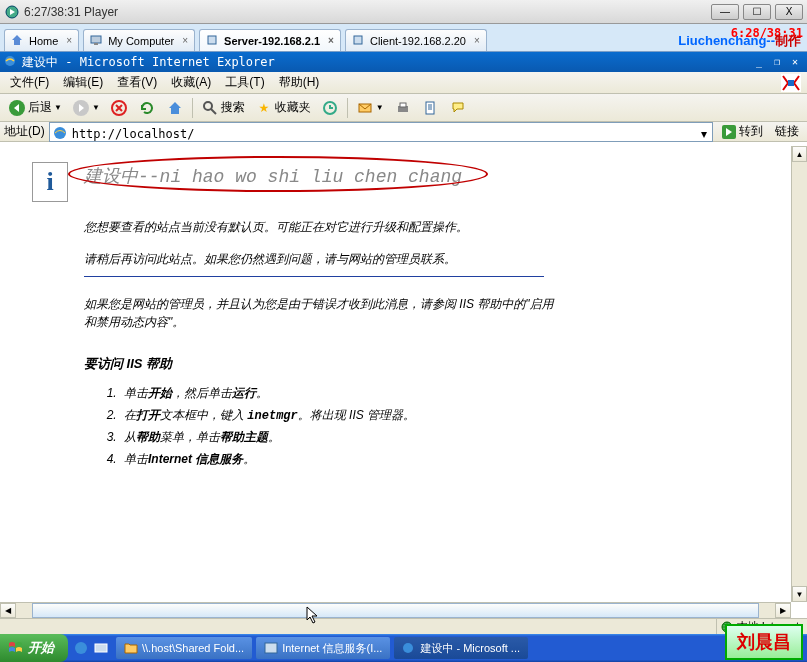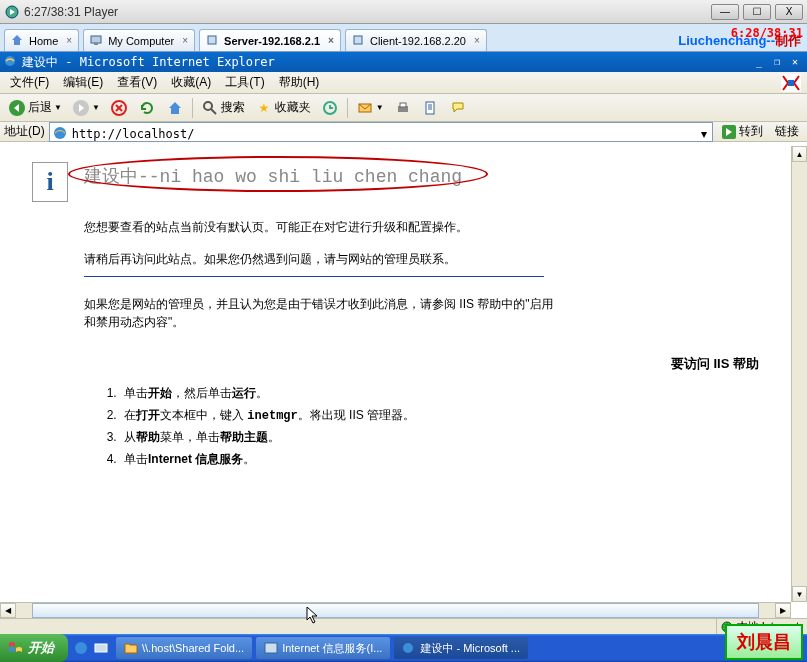--- a/index.html
+++ b/index.html
@@ -49,24 +49,24 @@
 .addr-dd { width: 16px; display: flex; align-items: center; justify-content: center; cursor: pointer; }
 .go-btn { display: flex; align-items: center; gap: 2px; padding: 2px 4px; cursor: pointer; font-size: 12px; }
 .links-label { font-size: 12px; padding: 0 4px; }
 
 
 .content { position: absolute; top: 146px; left: 0; right: 16px; bottom: 60px; background: #fff; overflow: auto; padding: 16px 32px; }
 .info-row { display: flex; gap: 16px; }
 .info-icon { width: 36px; height: 40px; border: 1px solid #999; display: flex; align-items: center; justify-content: center; font-family: Georgia, serif; font-size: 26px; font-weight: bold; color: #205a9a; flex-shrink: 0; }
 .heading { font-family: "Courier New", monospace; font-size: 18px; color: #888; position: relative; padding: 2px 0; }
 .ellipse { position: absolute; width: 420px; height: 36px; border: 2px solid #c00000; border-radius: 50%; top: -6px; left: -16px; pointer-events: none; }
-.body-col { flex: 1; }
+.body-col { flex: 1; font-style: italic; }
 .para { font-size: 12px; margin-top: 28px; line-height: 1.5; }
 .hr-blue { border: none; border-top: 1px solid #2040a0; margin: 8px 0 10px 0; width: 460px; }
-.section-h { font-size: 13px; font-weight: bold; margin-top: 24px; margin-bottom: 10px; text-align: right; }
+.section-h { font-size: 13px; font-weight: bold; margin-top: 24px; margin-bottom: 10px; }
 ol.steps { margin-left: 36px; margin-top: 8px; font-size: 12px; line-height: 1.8; }
 ol.steps li { padding-left: 4px; }
 ol.steps b { font-weight: bold; }
 .mono { font-family: "NSimSun", "Courier New", monospace; font-weight: bold; }
 
 
 .scroll-v { position: absolute; top: 146px; right: 0; bottom: 60px; width: 16px; background: #ece9d8; border-left: 1px solid #c0c0b0; }
 .scroll-arrow { height: 16px; background: linear-gradient(to bottom,#fdfdfb,#ece9d8); border: 1px solid #c0c0b0; display: flex; align-items: center; justify-content: center; cursor: pointer; font-size: 8px; }
 .scroll-h { position: absolute; left: 0; right: 16px; bottom: 44px; height: 16px; background: #ece9d8; border-top: 1px solid #c0c0b0; display: flex; }
 .scroll-thumb-h { flex: 1; background: linear-gradient(to bottom,#fdfdfb,#d6e8f8); border: 1px solid #9ab3ce; margin: 0 16px; }

